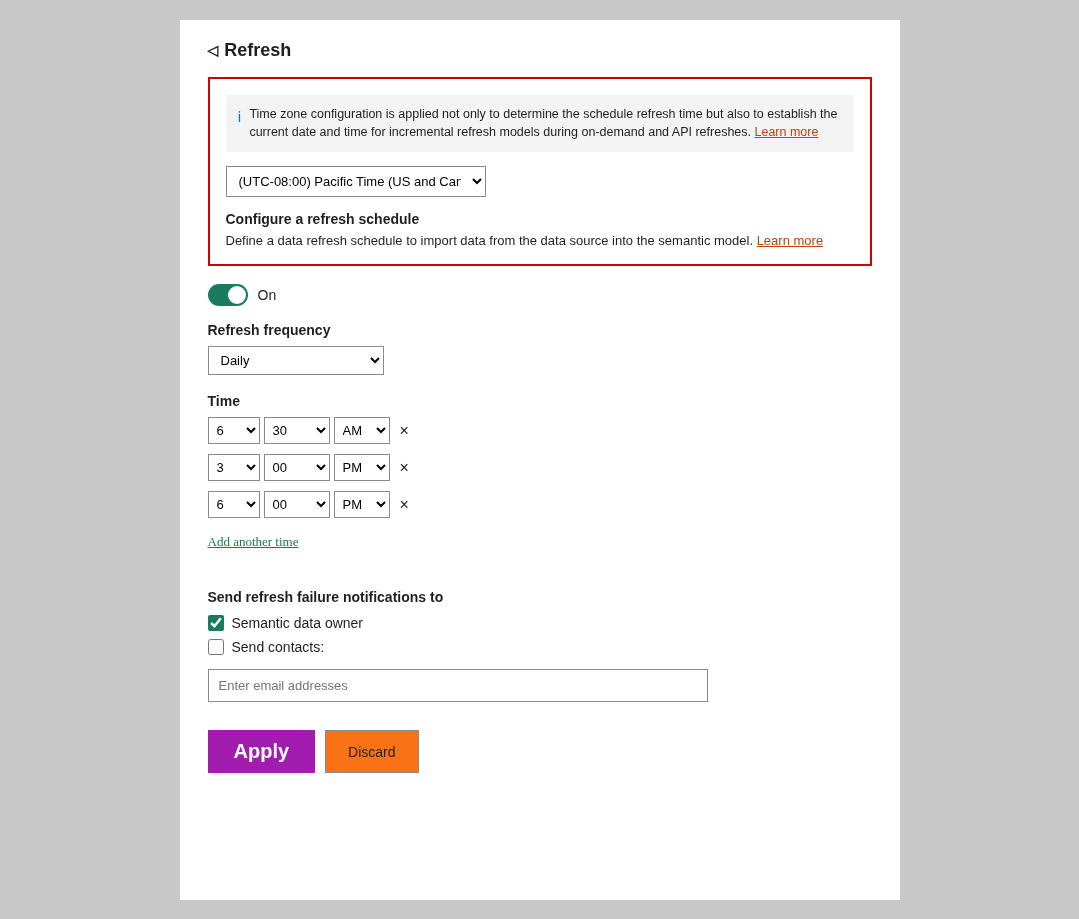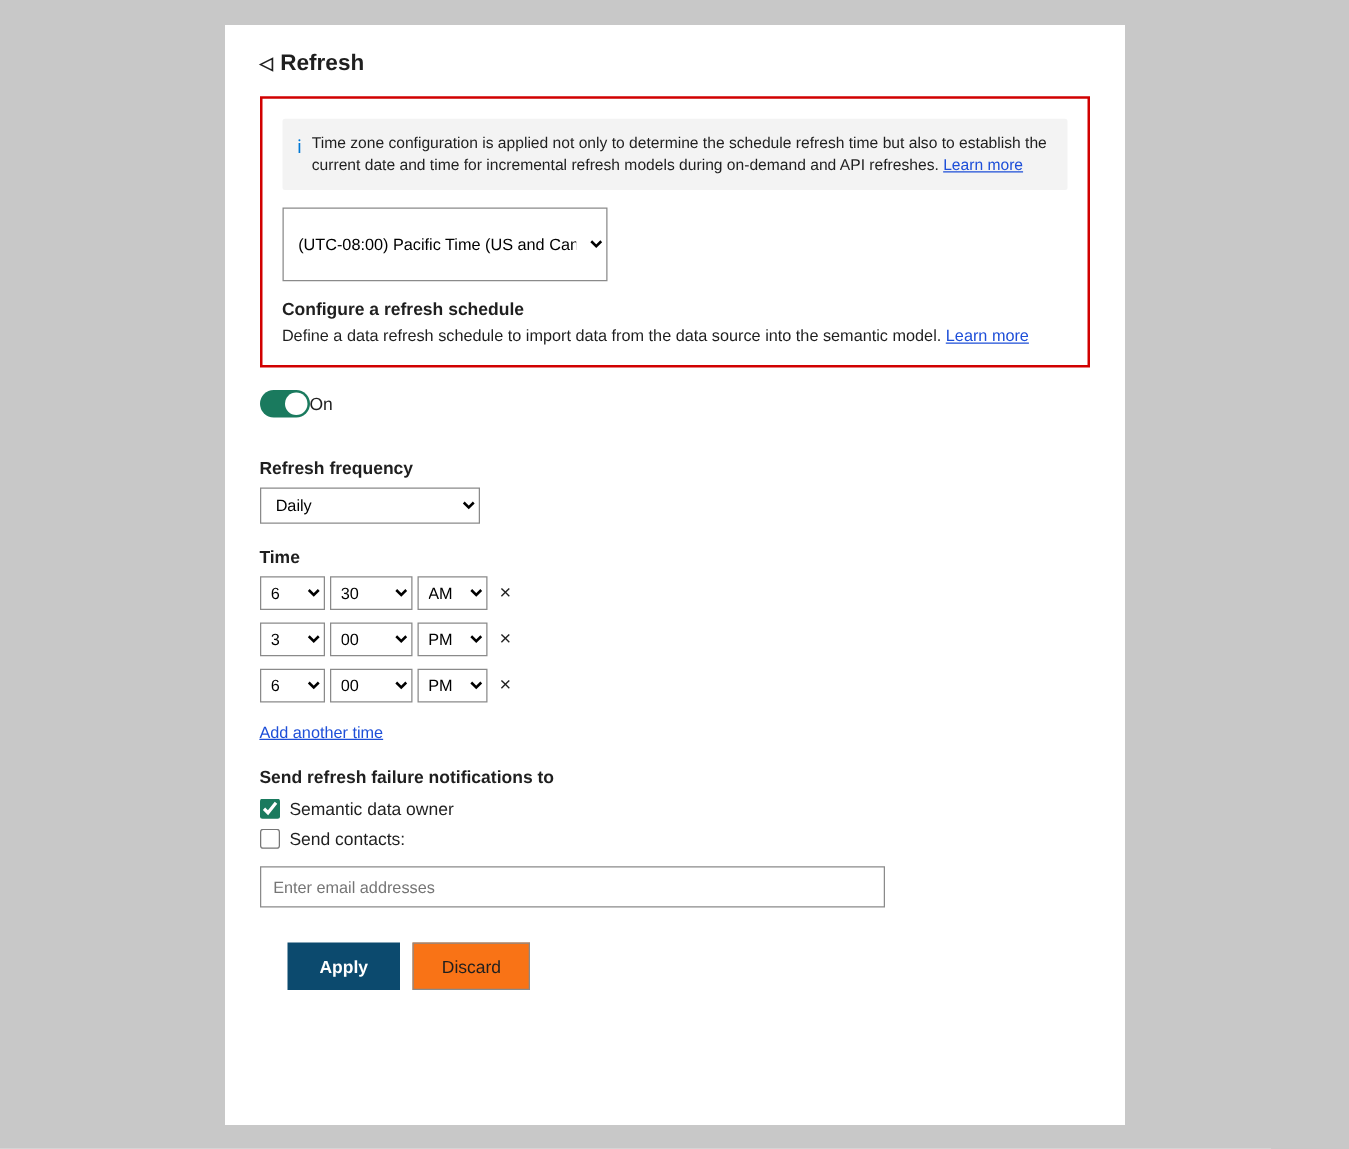--- a/index.html
+++ b/index.html
@@ -57,47 +57,48 @@
       font-size: 15px;
       flex-shrink: 0;
       margin-top: 1px;
     }
     .info-text {
       font-size: 12.5px;
       color: #1f1f1f;
       line-height: 1.5;
     }
     .info-text a, a {
-      color: #1d4ed8;
+      color: #c2410c;
       text-decoration: underline;
       cursor: pointer;
     }
     .timezone-select {
       border: 1px solid #8a8a8a;
       background: #ffffff;
-      padding: 20px 8px;
+      padding: 6px 8px;
       font-size: 13px;
       width: 260px;
       margin-bottom: 14px;
       cursor: pointer;
       appearance: auto;
     }
     .configure-title {
       font-weight: 600;
       font-size: 14px;
       margin-bottom: 6px;
     }
     .configure-desc {
       font-size: 13px;
       color: #1f1f1f;
     }
     .toggle-row {
       display: flex;
       align-items: center;
-      margin-bottom: 32px;
+      gap: 10px;
+      margin-bottom: 16px;
     }
     .toggle {
       width: 40px;
       height: 22px;
       background: #1a7a5e;
       border-radius: 12px;
       position: relative;
       cursor: pointer;
     }
     .toggle-knob {
@@ -148,30 +149,31 @@
     .remove-btn {
       background: none;
       border: none;
       font-size: 16px;
       color: #1f1f1f;
       cursor: pointer;
       padding: 2px 6px;
       line-height: 1;
     }
     .add-time-link {
-      color: #1d4ed8;
+      color: #15803d;
       text-decoration: underline;
       cursor: pointer;
       font-size: 13px;
       display: inline-block;
-      margin-bottom: 20px;
+      margin-bottom: 39px;
       margin-top: 6px;
       background: none;
       border: none;
       padding: 0;
+      font-family: Liberation Serif, serif;
     }
     .notification-section {
       margin-bottom: 20px;
     }
     .notification-title {
       font-weight: 600;
       font-size: 14px;
       margin-bottom: 10px;
     }
     .checkbox-row {
@@ -194,29 +196,28 @@
       font-size: 13px;
       color: #a0a0a0;
       margin-top: 6px;
     }
     .button-row {
       display: flex;
       gap: 10px;
       margin-top: 28px;
     }
     .btn-apply {
-      background: #0c4a6e;
+      background: #a21caf;
       color: #ffffff;
       border: none;
       padding: 10px 26px;
-      font-size: 14px;
+      font-size: 20px;
       font-weight: 600;
       cursor: pointer;
       min-width: 90px;
-      margin-left: 22px;
     }
     .btn-discard {
       background: #f97316;
       color: #1f1f1f;
       border: 1px solid #8a8a8a;
       padding: 10px 22px;
       font-size: 14px;
       cursor: pointer;
       min-width: 90px;
     }

